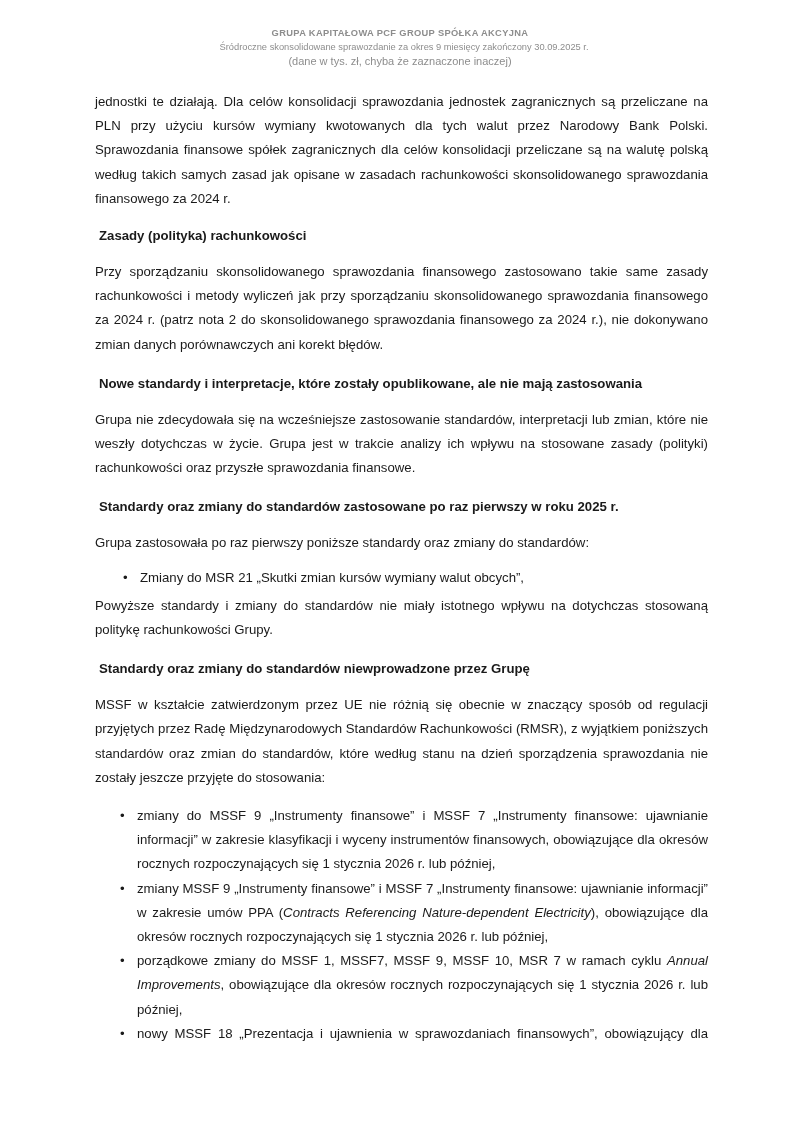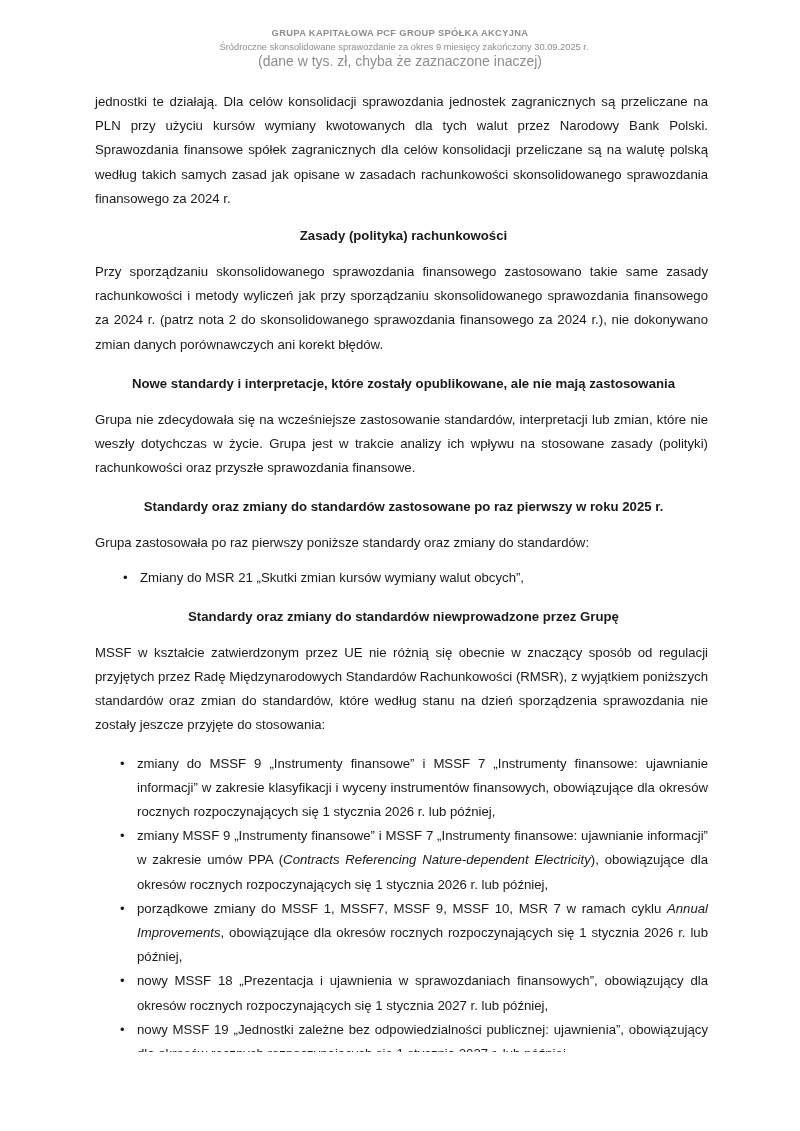--- a/index.html
+++ b/index.html
@@ -37,21 +37,21 @@
     letter-spacing: 0.35px;
     line-height: 14px;
   }
   .doc-header .line2 {
     font-size: 9.3px;
     font-weight: normal;
     line-height: 14px;
     margin-left: 8px;
   }
   .doc-header .line3 {
-    font-size: 14px;
+    font-size: 11px;
     font-weight: normal;
     line-height: 14px;
   }
 
   
   .content {
     position: absolute;
     left: 95px;
     top: 90px;
     width: 613px;
@@ -70,21 +70,21 @@
   }
   p.para.left {
     text-align: left;
   }
 
   h2.heading {
     margin: 8px 0 13px 4px;
     font-size: 13.2px;
     font-weight: bold;
     line-height: 22px;
-    text-align: center;
+    text-align: left;
   }
   h2.heading.gap-top {
     margin-top: 16px;
   }
 
   
   ul.bullets {
     list-style: none;
     margin: 0 0 14px 0;
     padding: 0;
@@ -157,20 +157,21 @@
     <p class="para">Grupa nie zdecydowała się na wcześniejsze zastosowanie standardów, interpretacji lub zmian, które nie weszły dotychczas w życie. Grupa jest w trakcie analizy ich wpływu na stosowane zasady (polityki) rachunkowości oraz przyszłe sprawozdania finansowe.</p>
 
     <h2 class="heading gap-top">Standardy oraz zmiany do standardów zastosowane po raz pierwszy w roku 2025 r.</h2>
 
     <p class="para tight left">Grupa zastosowała po raz pierwszy poniższe standardy oraz zmiany do standardów:</p>
 
     <ul class="bullets single compact">
       <li>Zmiany do MSR 21 „Skutki zmian kursów wymiany walut obcych”,</li>
     </ul>
 
+    <p class="para">Powyższe standardy i zmiany do standardów nie miały istotnego wpływu na dotychczas stosowaną politykę rachunkowości Grupy.</p>
 
     <h2 class="heading gap-top">Standardy oraz zmiany do standardów niewprowadzone przez Grupę</h2>
 
     <p class="para">MSSF w kształcie zatwierdzonym przez UE nie różnią się obecnie w znaczący sposób od regulacji przyjętych przez Radę Międzynarodowych Standardów Rachunkowości (RMSR), z wyjątkiem poniższych standardów oraz zmian do standardów, które według stanu na dzień sporządzenia sprawozdania nie zostały jeszcze przyjęte do stosowania:</p>
 
     <ul class="bullets" id="not-applied-list">
         <li><span>zmiany do MSSF 9 „Instrumenty finansowe” i MSSF 7 „Instrumenty finansowe: ujawnianie informacji” w zakresie klasyfikacji i wyceny instrumentów finansowych, obowiązujące dla okresów rocznych rozpoczynających się 1 stycznia 2026 r. lub później,</span></li>
         <li><span>zmiany MSSF 9 „Instrumenty finansowe” i MSSF 7 „Instrumenty finansowe: ujawnianie informacji” w zakresie umów PPA (</span><em class="ital">Contracts Referencing Nature-dependent Electricity</em><span>), obowiązujące dla okresów rocznych rozpoczynających się 1 stycznia 2026 r. lub później,</span></li>
         <li><span>porządkowe zmiany do MSSF 1, MSSF7, MSSF 9, MSSF 10, MSR 7 w ramach cyklu </span><em class="ital">Annual Improvements</em><span>, obowiązujące dla okresów rocznych rozpoczynających się 1 stycznia 2026 r. lub później,</span></li>
         <li><span>nowy MSSF 18 „Prezentacja i ujawnienia w sprawozdaniach finansowych”, obowiązujący dla okresów rocznych rozpoczynających się 1 stycznia 2027 r. lub później,</span></li>

